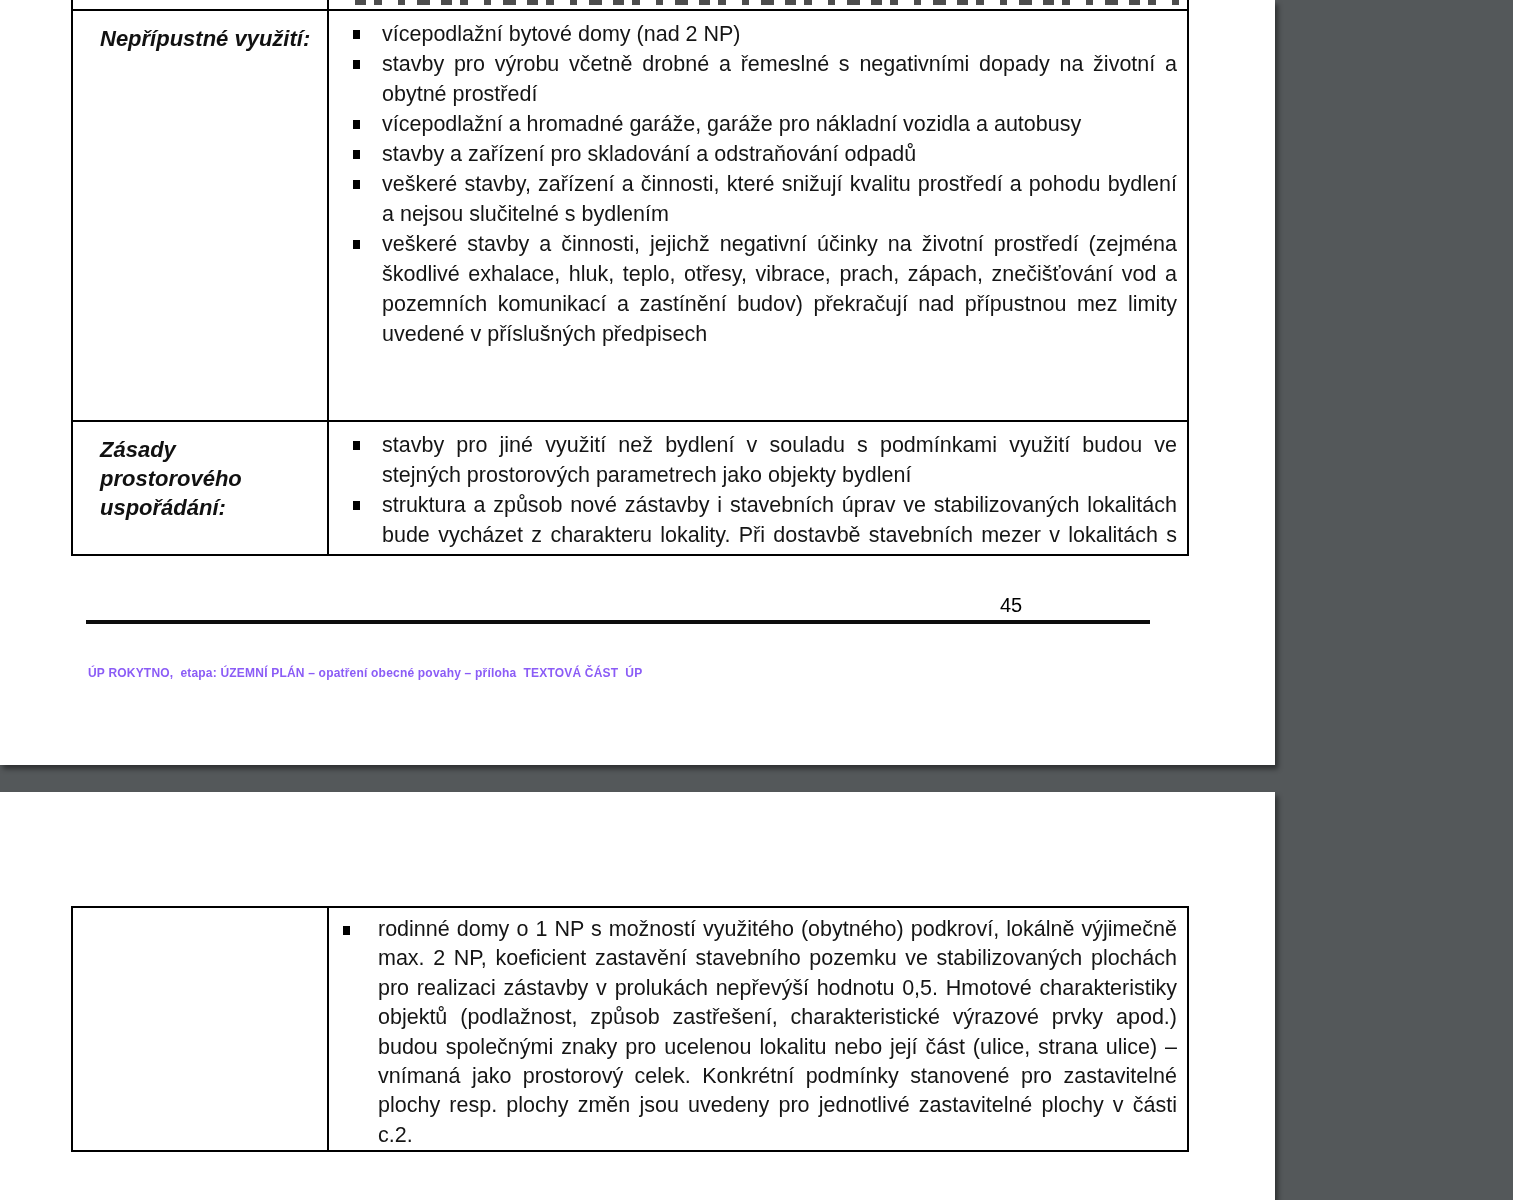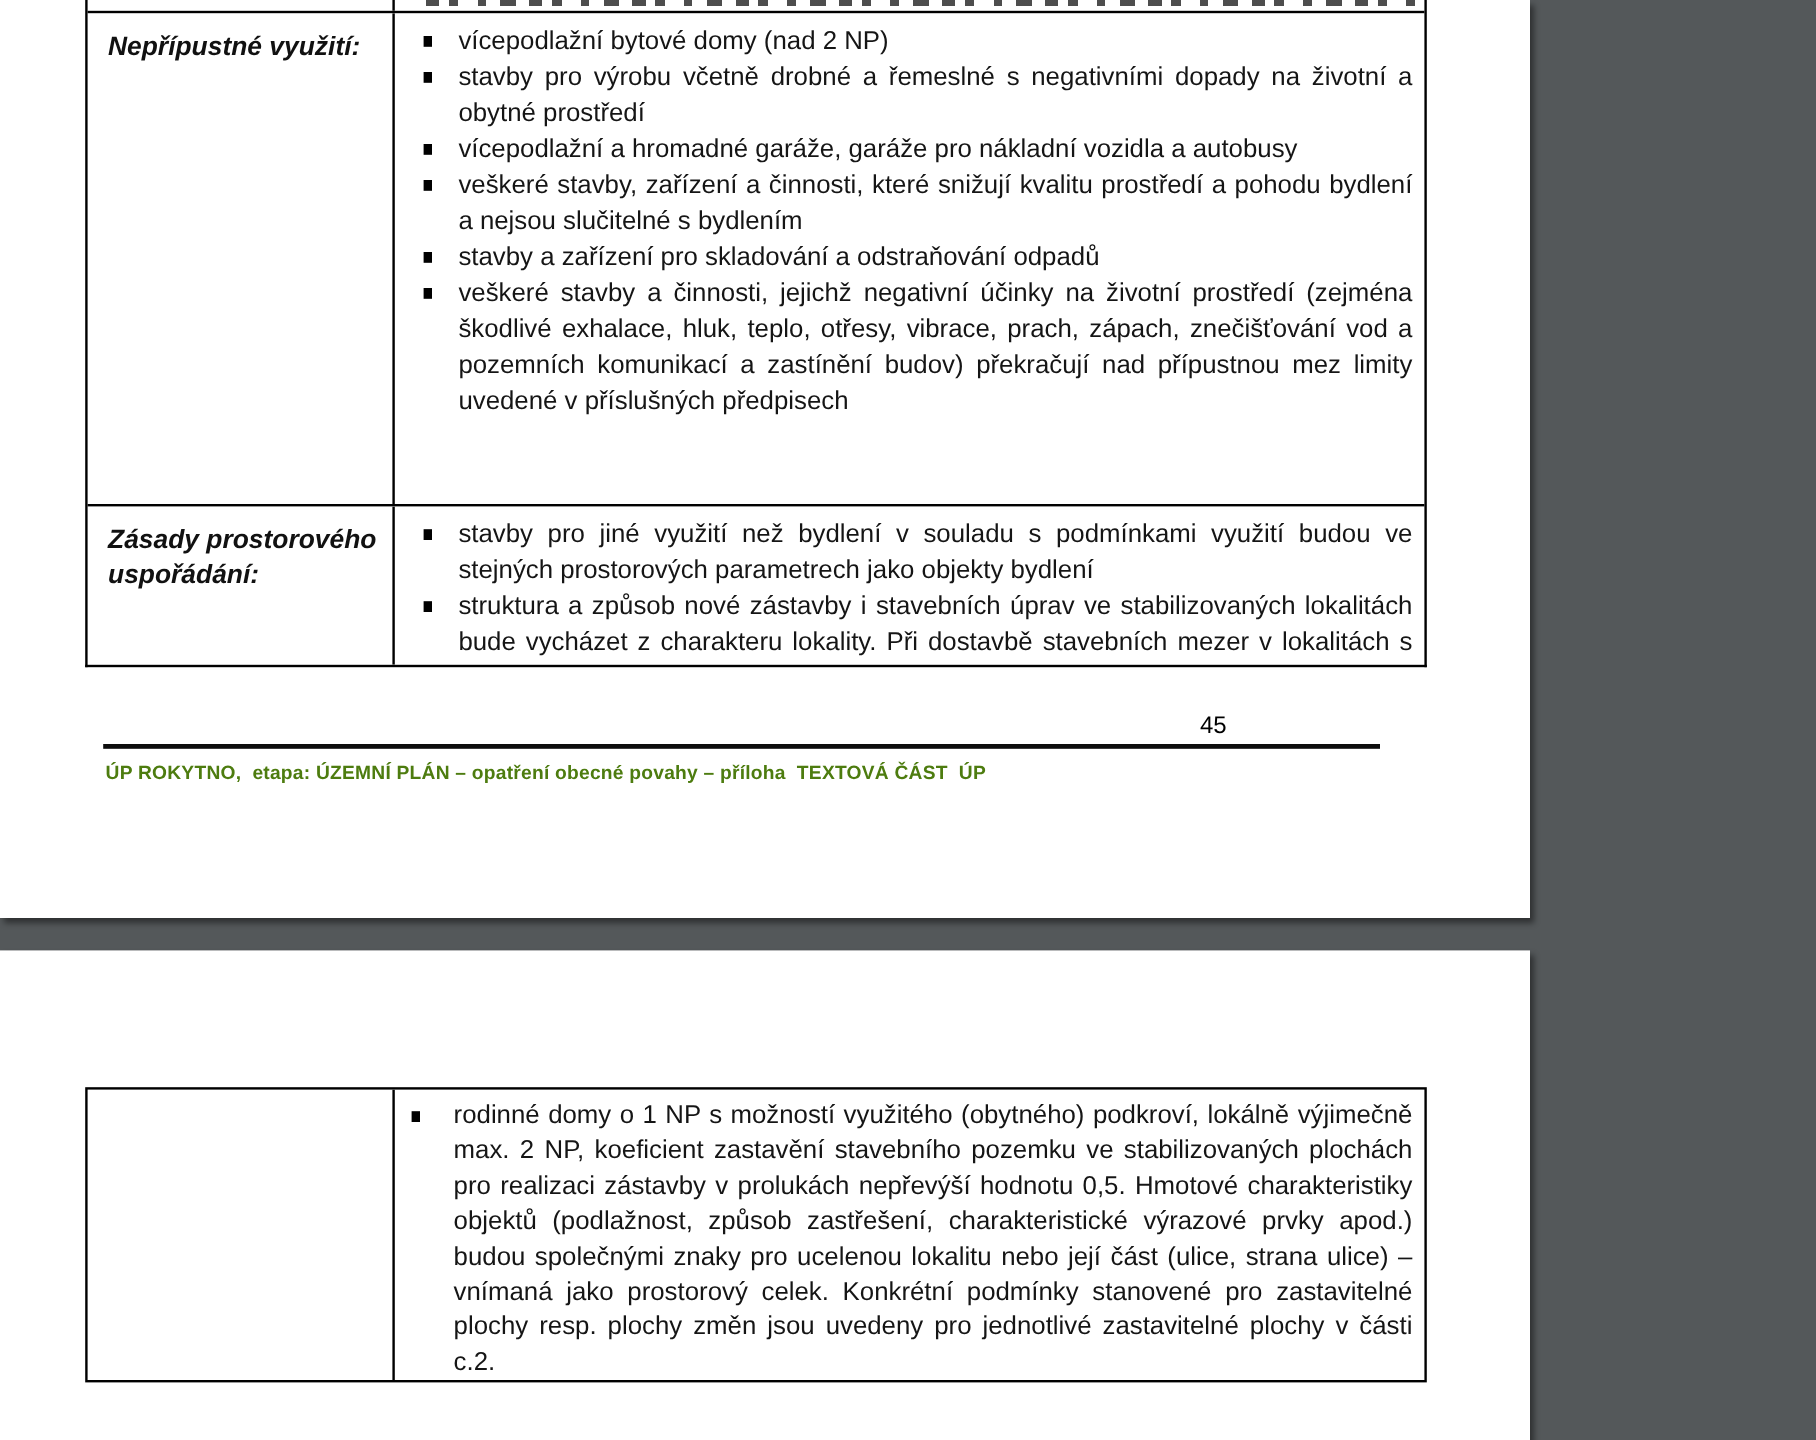--- a/index.html
+++ b/index.html
@@ -43,21 +43,21 @@
     overflow: hidden;
   }
   .trow + .trow { border-top: 2px solid #000; }
 
   .row-clipped { height: 9px; }
 
   .cell-left {
     width: 256px;
     flex: 0 0 256px;
     border-right: 2px solid #000;
-    padding: 13px 8px 0 17px;
+    padding: 13px 8px 0 27px;
   }
   .cell-right {
     flex: 1 1 auto;
     padding: 8px 10px 6px 22px;
   }
 
   .row-label {
     font-size: 22px;
     font-weight: bold;
     font-style: italic;
@@ -114,25 +114,25 @@
   .footer-rule {
     position: absolute;
     top: 620px;
     left: 86px;
     width: 1064px;
     height: 4px;
     background: #0d0d0d;
   }
   .footer-text {
     position: absolute;
-    top: 636px;
+    top: 666px;
     left: 88px;
-    font-size: 16px;
+    font-size: 12px;
     font-weight: bold;
-    color: #4d7c0f;
+    color: #8b5cf6;
     white-space: pre;
     letter-spacing: 0.2px;
   }
 </style>
 </head>
 <body>
 
 <div class="canvas">
 
   <div class="page page1">
@@ -158,25 +158,25 @@
           <div class="bullet-item">
             <span class="bullet-marker"></span>
             <div class="bullet-text">stavby pro výrobu včetně drobné a řemeslné s negativními dopady na životní a obytné prostředí</div>
           </div>
           <div class="bullet-item">
             <span class="bullet-marker"></span>
             <div class="bullet-text">vícepodlažní a hromadné garáže, garáže pro nákladní vozidla a autobusy</div>
           </div>
           <div class="bullet-item">
             <span class="bullet-marker"></span>
+            <div class="bullet-text">stavby a zařízení pro skladování a odstraňování odpadů</div>
+          </div>
+          <div class="bullet-item">
+            <span class="bullet-marker"></span>
             <div class="bullet-text">veškeré stavby, zařízení a činnosti, které snižují kvalitu prostředí a pohodu bydlení a nejsou slučitelné s bydlením</div>
-          </div>
-          <div class="bullet-item">
-            <span class="bullet-marker"></span>
-            <div class="bullet-text">stavby a zařízení pro skladování a odstraňování odpadů</div>
           </div>
           <div class="bullet-item">
             <span class="bullet-marker"></span>
             <div class="bullet-text">veškeré stavby a činnosti, jejichž negativní účinky na životní prostředí (zejména škodlivé exhalace, hluk, teplo, otřesy, vibrace, prach, zápach, znečišťování vod a pozemních komunikací a zastínění budov) překračují nad přípustnou mez limity uvedené v příslušných předpisech</div>
           </div>
         </div>
       </div>
 
       <div class="trow row-zasady">
         <div class="cell-left">

